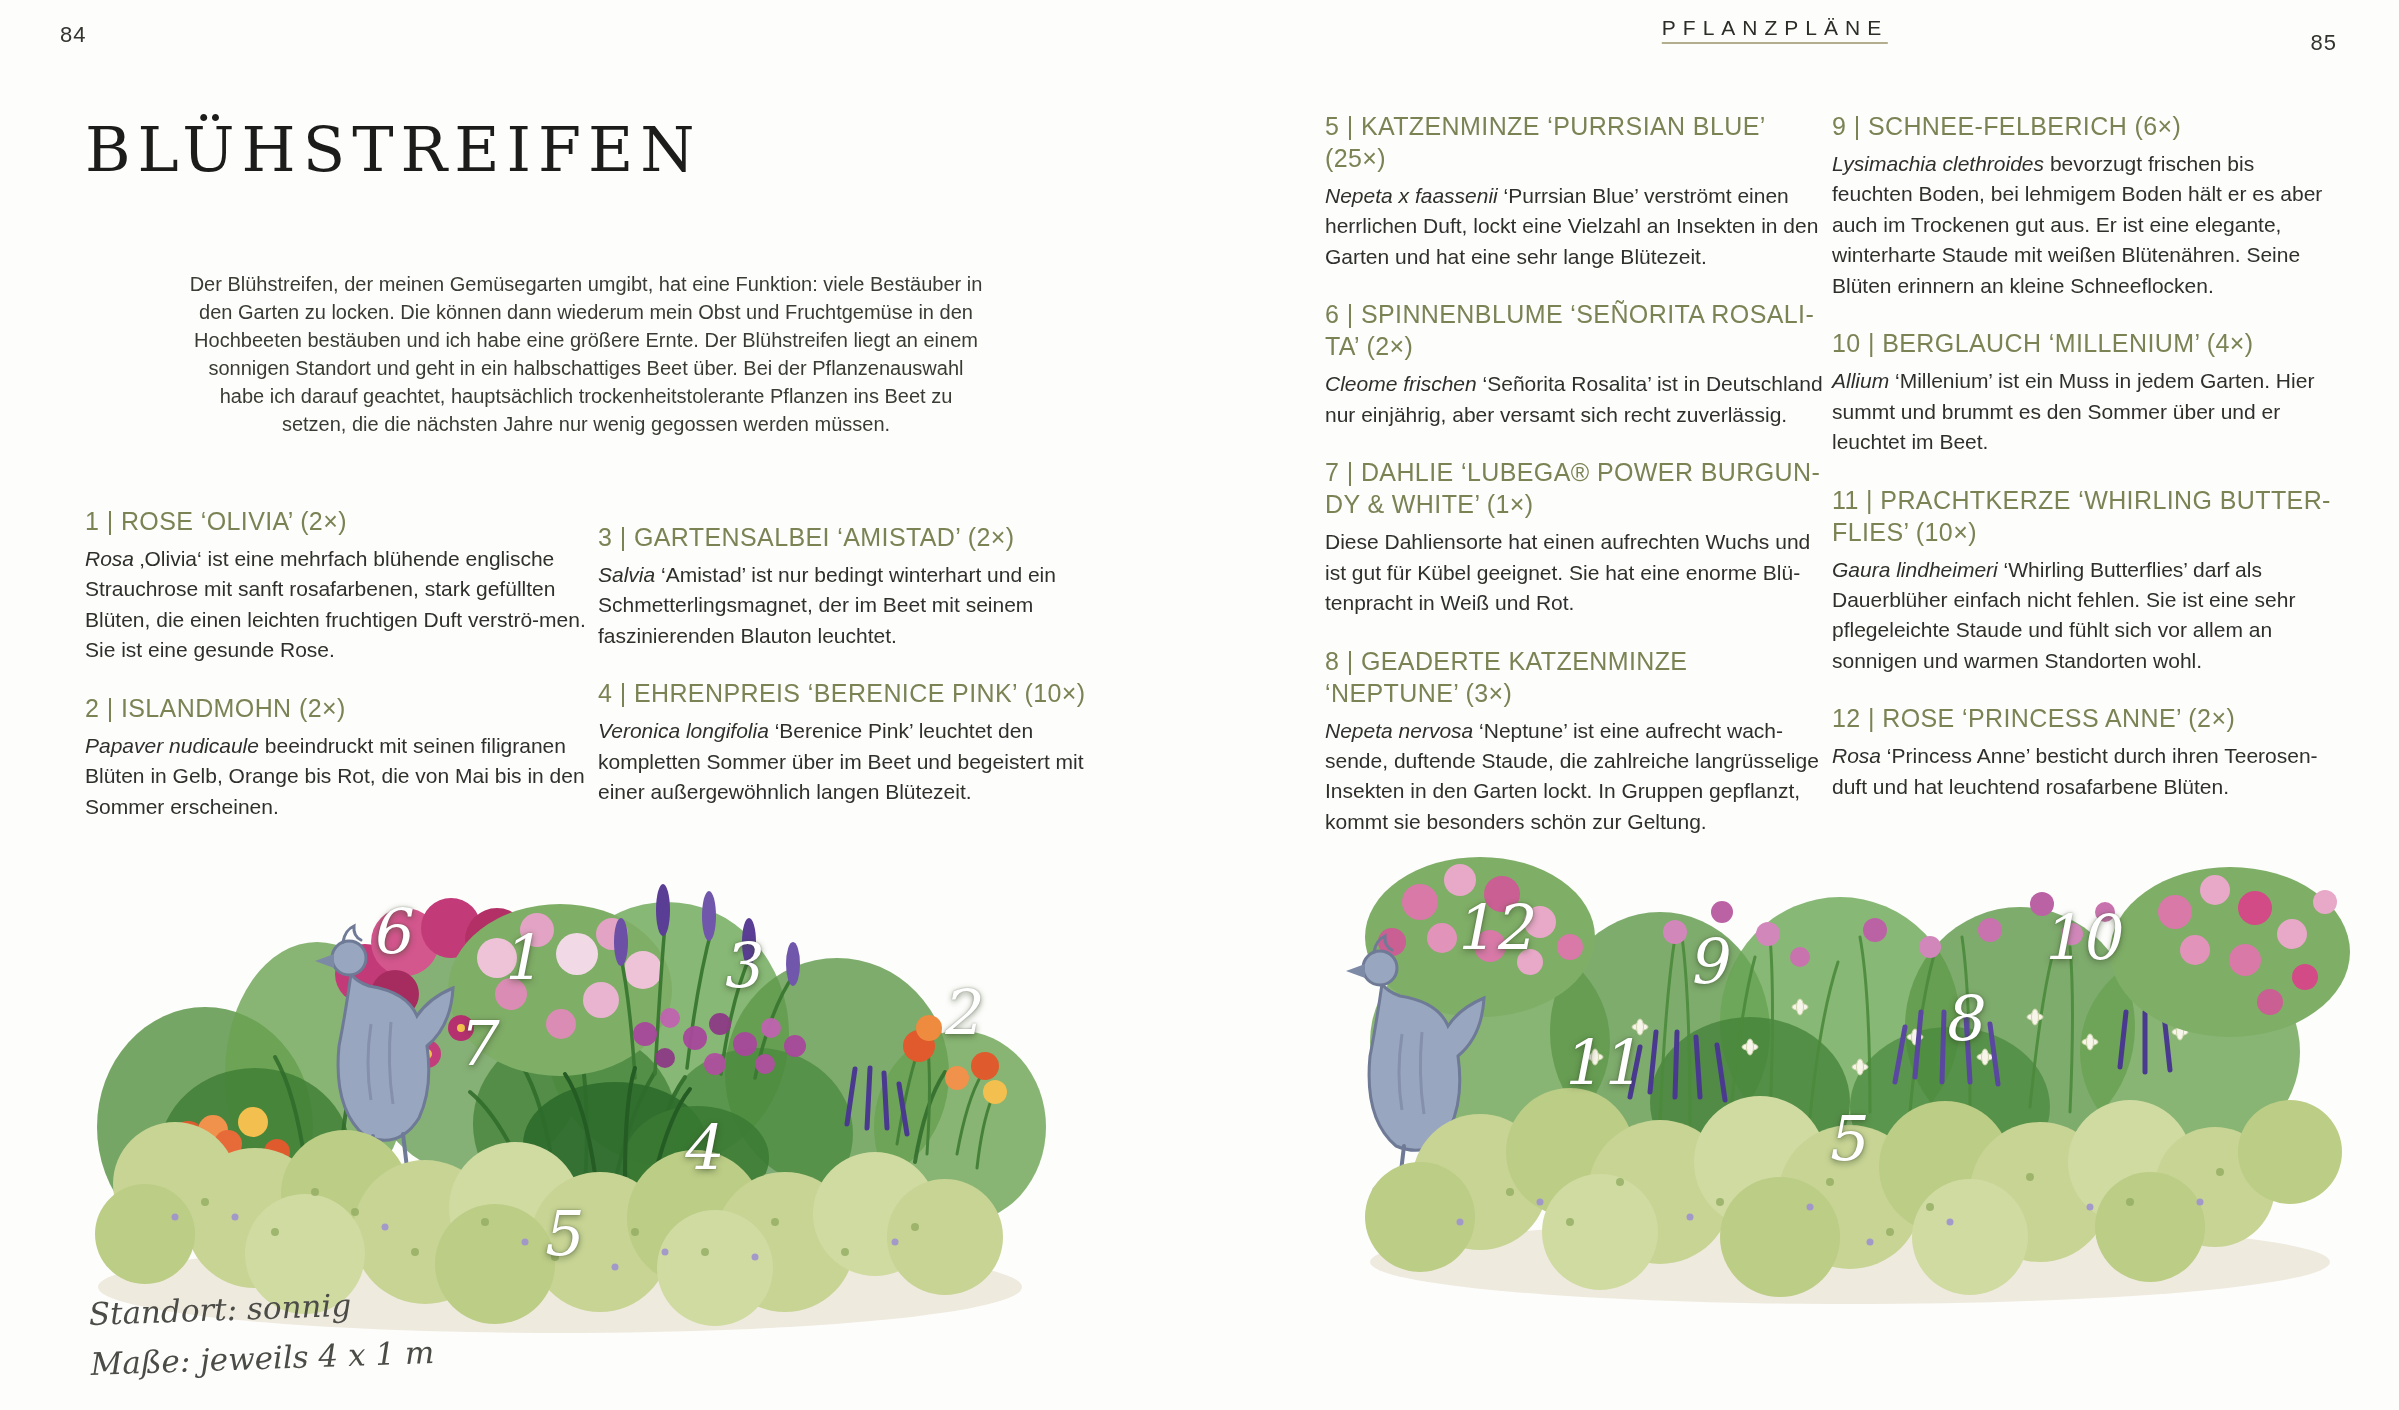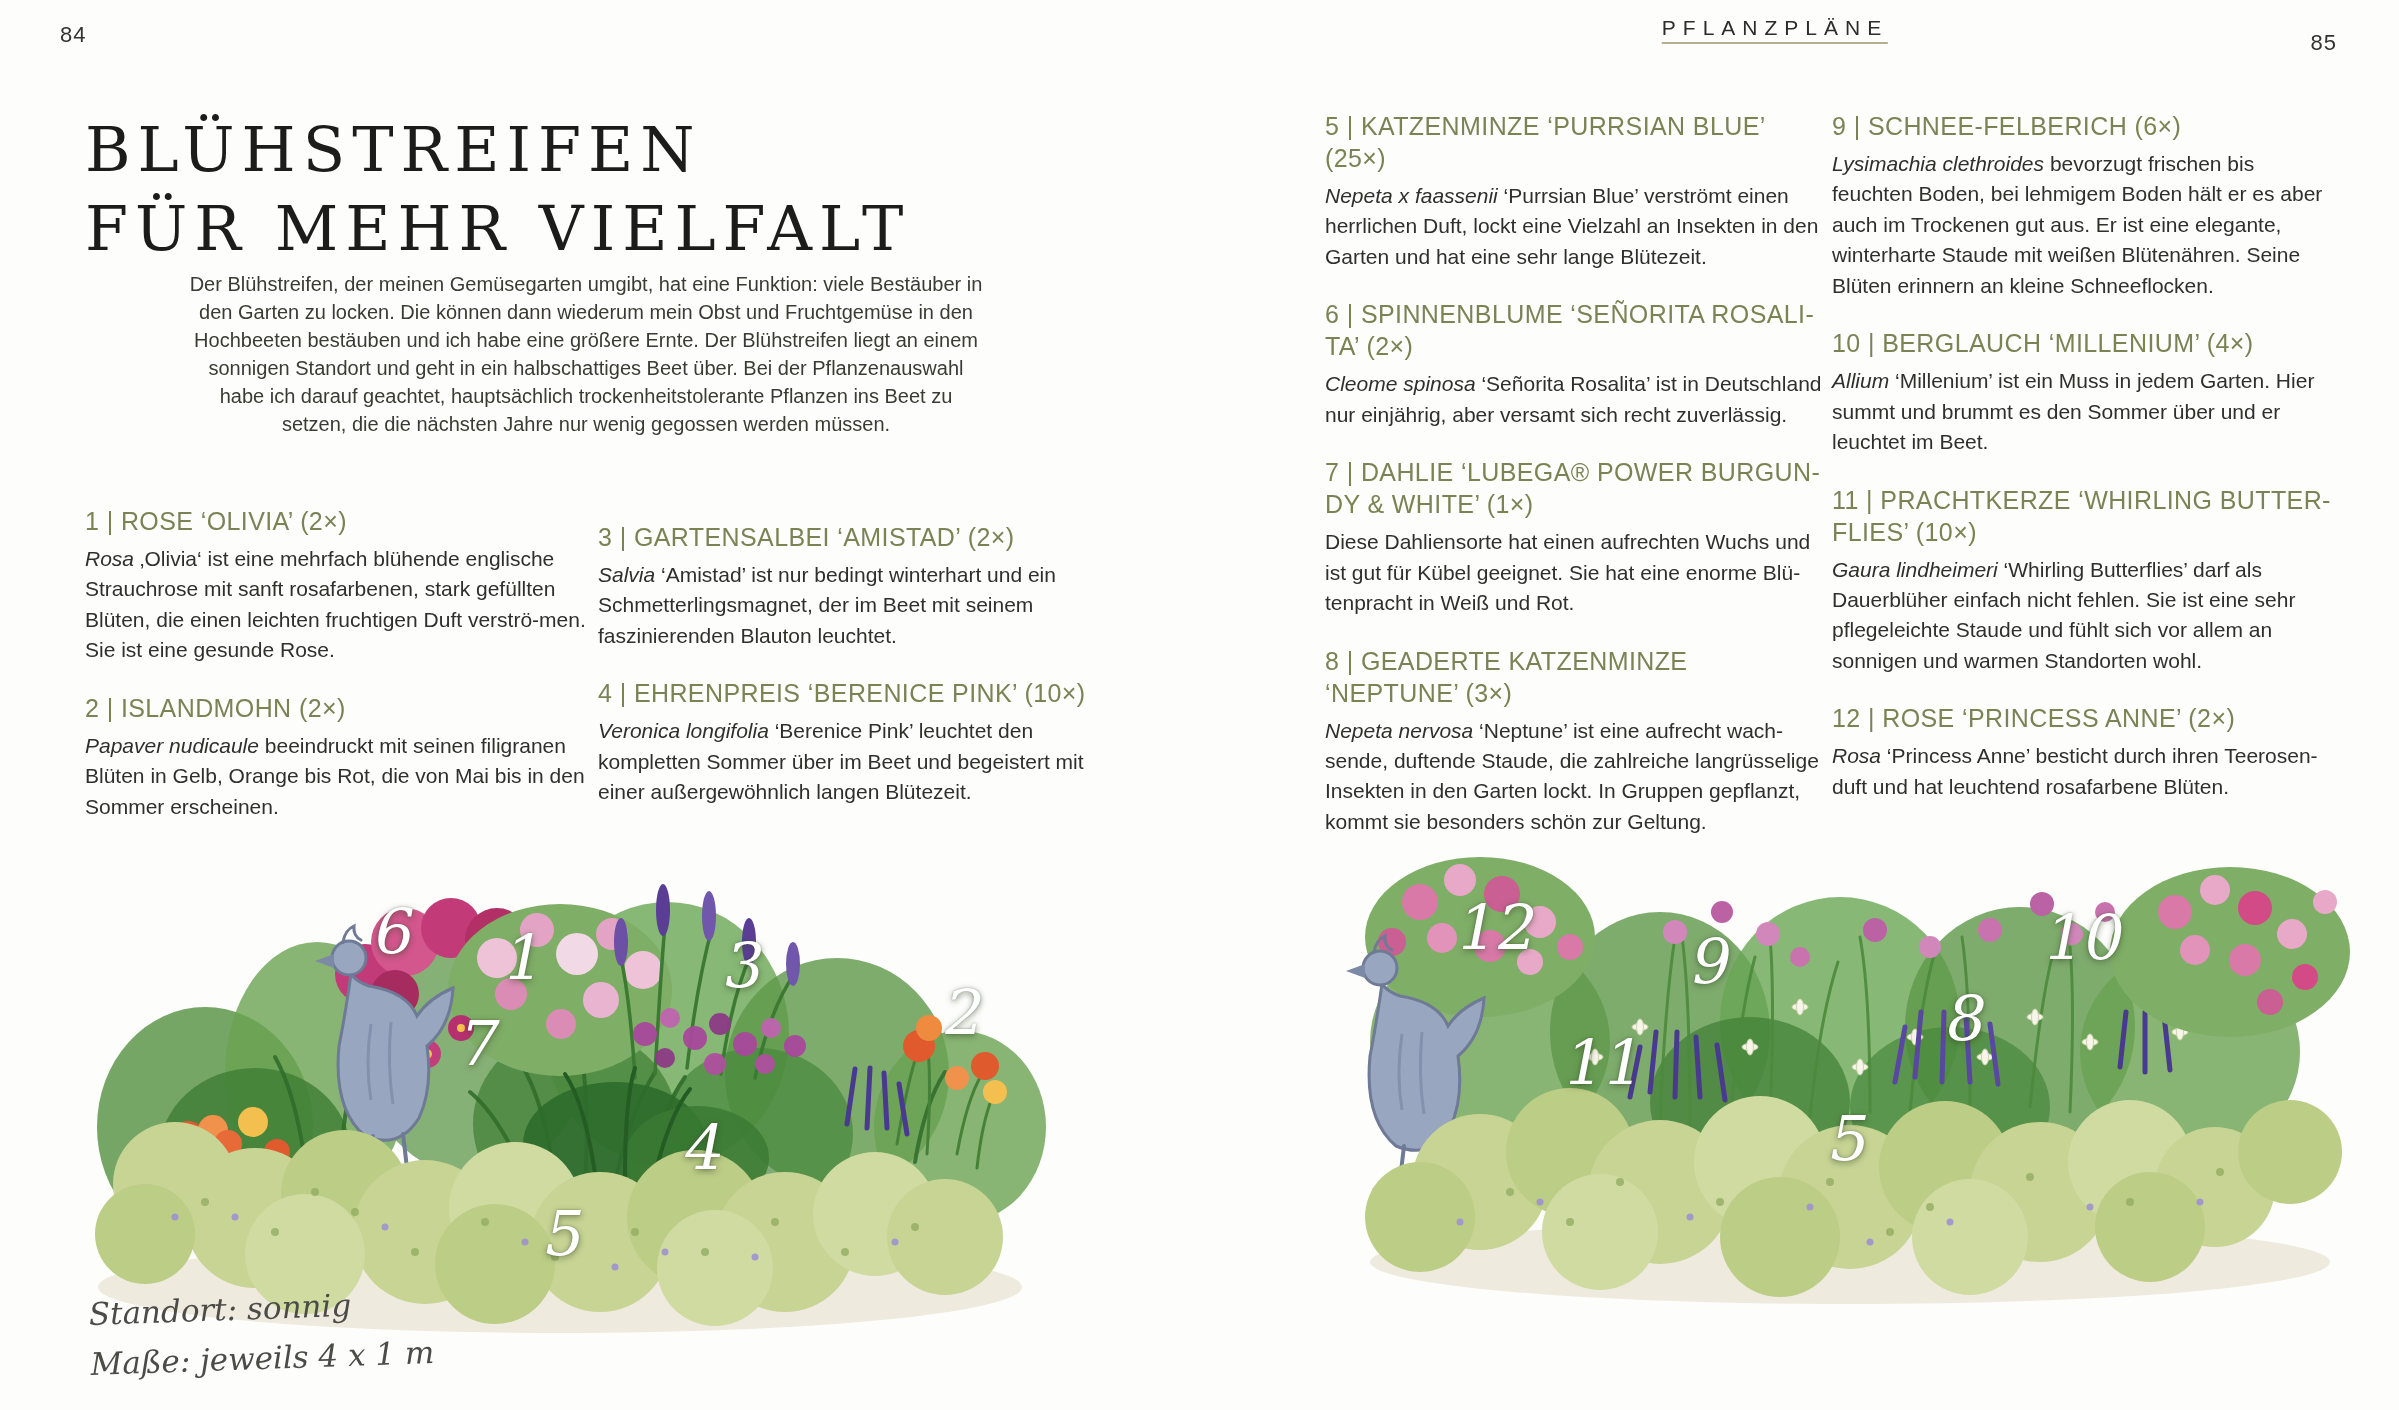--- a/index.html
+++ b/index.html
@@ -69,21 +69,20 @@
 <body>
 
 <div class="spread">
 
   <div class="page-number pn-left">84</div>
   <div class="running-header">PFLANZPLÄNE</div>
   <div class="page-number pn-right">85</div>
 
   <h1 class="title">
       <span>BLÜHSTREIFEN</span>
-      <span>FÜR MEHR VIELFALT</span>
     </h1>
 
   <p class="intro">Der Blühstreifen, der meinen Gemüsegarten umgibt, hat eine Funktion: viele Bestäuber in den Garten zu locken. Die können dann wiederum mein Obst und Fruchtgemüse in den Hochbeeten bestäuben und ich habe eine größere Ernte. Der Blühstreifen liegt an einem sonnigen Standort und geht in ein halbschattiges Beet über. Bei der Pflanzenauswahl habe ich darauf geachtet, hauptsächlich trockenheitstolerante Pflanzen ins Beet zu setzen, die die nächsten Jahre nur wenig gegossen werden müssen.</p>
 
   <div class="col col-84-left">
     <div class="plant-item">
       <h3 class="plant-heading">1 | ROSE ‘OLIVIA’ (2×)</h3>
       <p class="plant-desc"><i>Rosa</i><span> ‚Olivia‘ ist eine mehrfach blühende englische Strauchrose mit sanft rosafarbenen, stark gefüllten Blüten, die einen leichten fruchtigen Duft verströ-men. Sie ist eine gesunde Rose.</span></p>
     </div>
     <div class="plant-item">
@@ -103,21 +102,21 @@
     </div>
   </div>
 
   <div class="col col-85-left">
     <div class="plant-item">
       <h3 class="plant-heading">5 | KATZENMINZE ‘PURRSIAN BLUE’ (25×)</h3>
       <p class="plant-desc"><i>Nepeta x faassenii</i><span> ‘Purrsian Blue’ verströmt einen herrlichen Duft, lockt eine Vielzahl an Insekten in den Garten und hat eine sehr lange Blütezeit.</span></p>
     </div>
     <div class="plant-item">
       <h3 class="plant-heading">6 | SPINNENBLUME ‘SEÑORITA ROSALI-TA’ (2×)</h3>
-      <p class="plant-desc"><i>Cleome spinosa</i><span> ‘Señorita Rosalita’ ist in Deutschland nur einjährig, aber versamt sich recht zuverlässig.</span></p>
+      <p class="plant-desc"><i>Cleome frischen</i><span> ‘Señorita Rosalita’ ist in Deutschland nur einjährig, aber versamt sich recht zuverlässig.</span></p>
     </div>
     <div class="plant-item">
       <h3 class="plant-heading">7 | DAHLIE ‘LUBEGA® POWER BURGUN-DY &amp; WHITE’ (1×)</h3>
       <p class="plant-desc"><i></i><span>Diese Dahliensorte hat einen aufrechten Wuchs und ist gut für Kübel geeignet. Sie hat eine enorme Blü-tenpracht in Weiß und Rot.</span></p>
     </div>
     <div class="plant-item">
       <h3 class="plant-heading">8 | GEADERTE KATZENMINZE ‘NEPTUNE’ (3×)</h3>
       <p class="plant-desc"><i>Nepeta nervosa</i><span> ‘Neptune’ ist eine aufrecht wach-sende, duftende Staude, die zahlreiche langrüsselige Insekten in den Garten lockt. In Gruppen gepflanzt, kommt sie besonders schön zur Geltung.</span></p>
     </div>
   </div>

